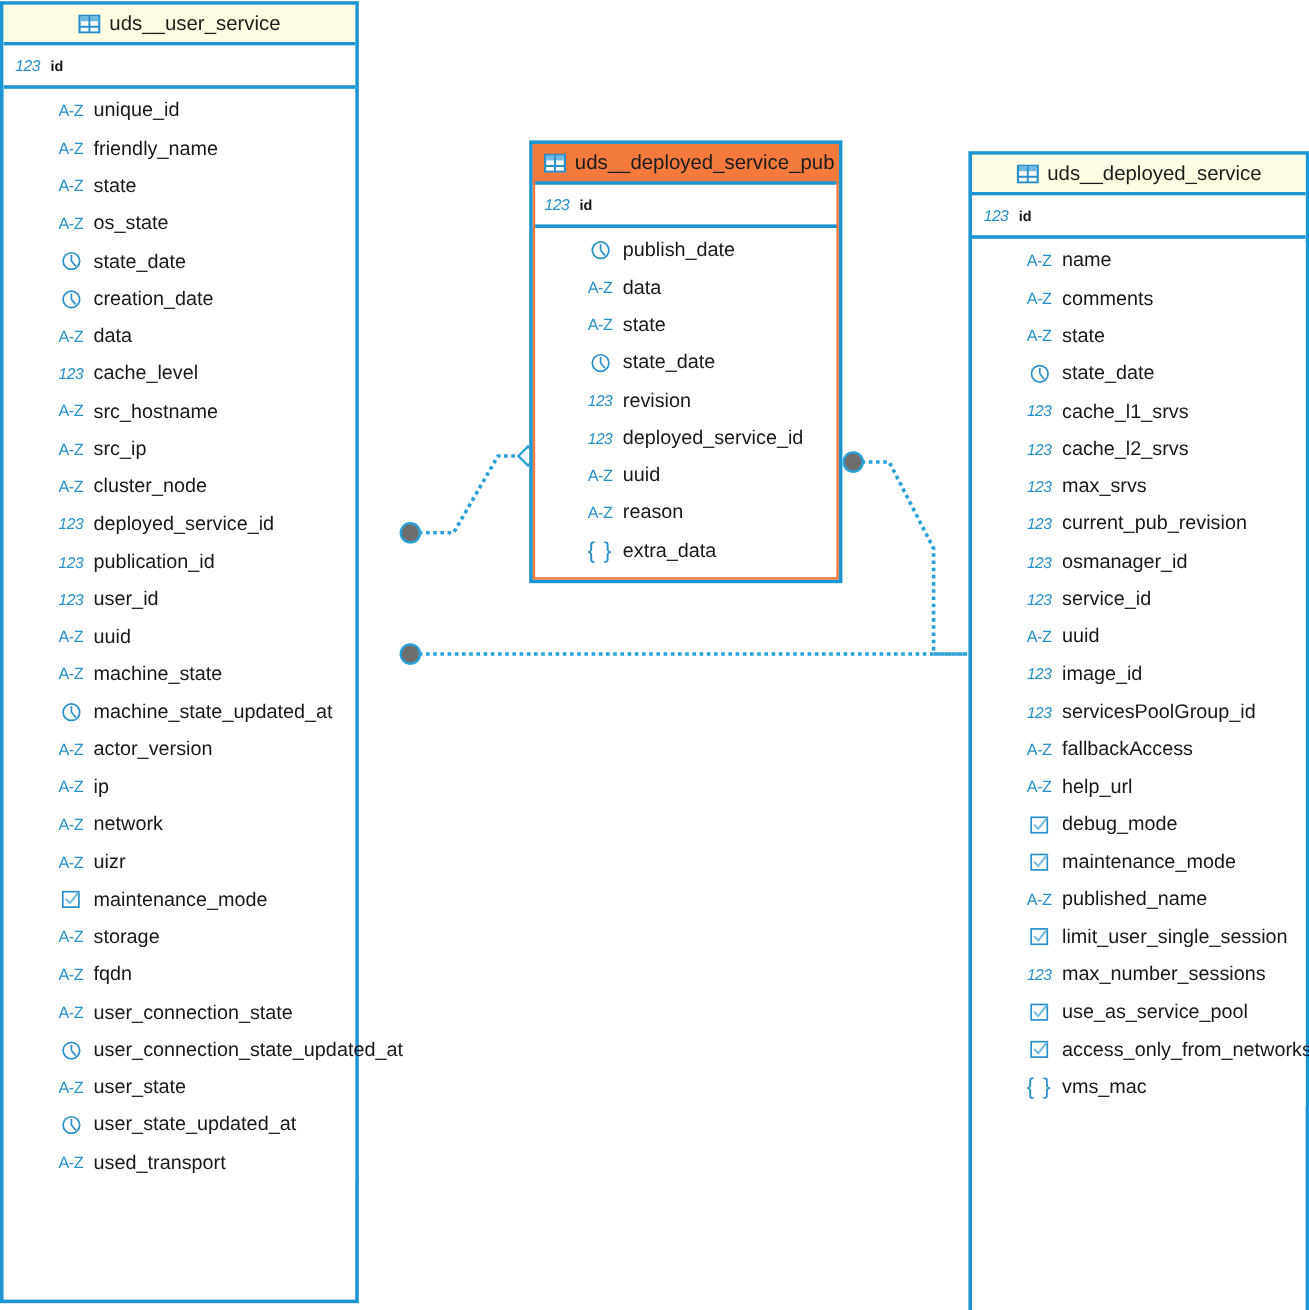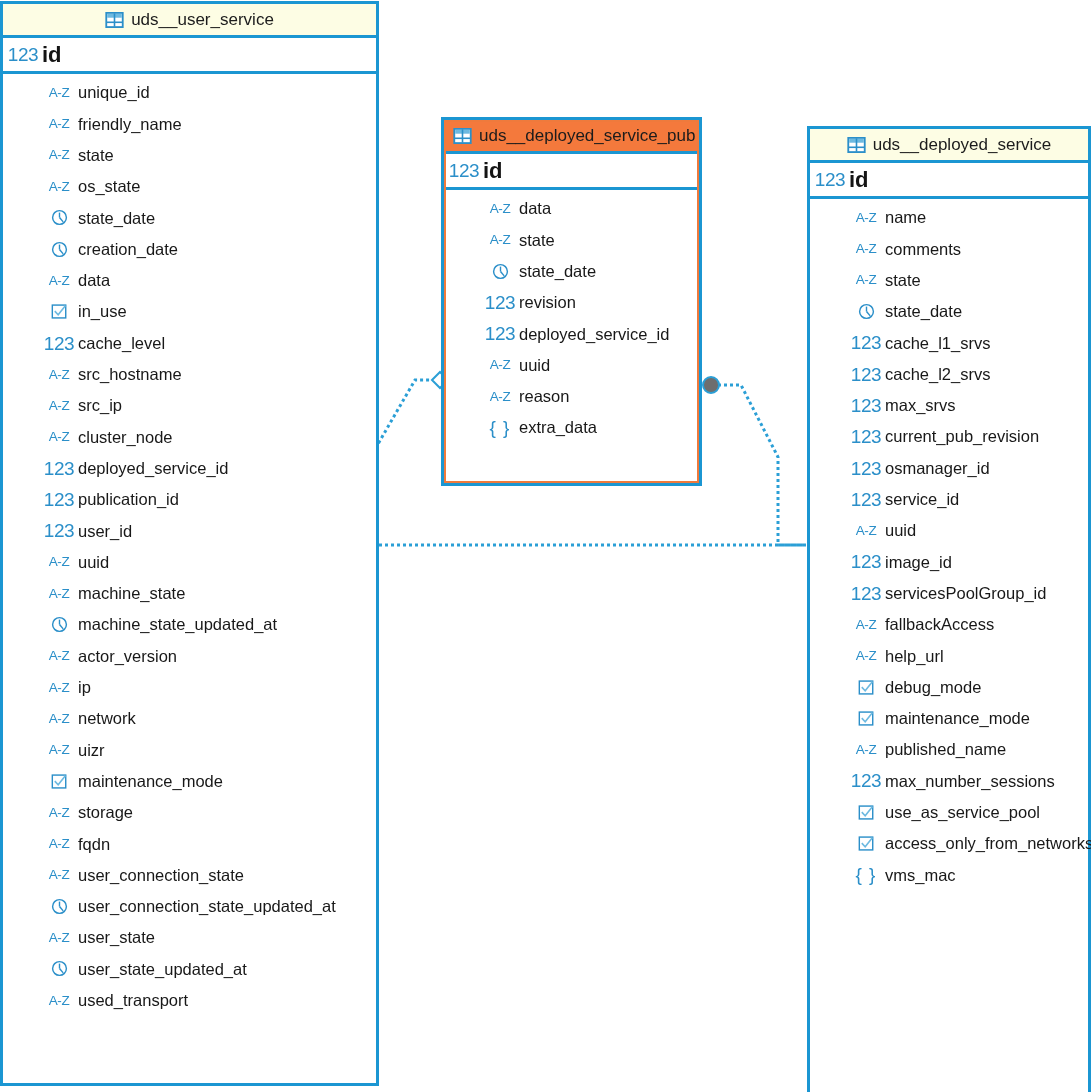--- a/index.html
+++ b/index.html
@@ -63,21 +63,21 @@
     box-sizing: border-box;
     height: 36px;
     display: flex;
     align-items: center;
     gap: 8px;
     padding-left: 9px;
     border-bottom: 3px solid #1b96d2;
     background: #ffffff;
   }
   .pk-row .col-name {
-    font-size: 22px;
+    font-size: 12px;
     font-weight: bold;
     color: #141414;
   }
 
   
   .fields {
     padding-top: 3px;
     margin-left: 36px;
   }
   .field-row {
@@ -103,21 +103,21 @@
     height: 20px;
     display: flex;
     align-items: center;
     justify-content: center;
     color: #2b8fc9;
     font-size: 13.5px;
     font-family: "Liberation Sans", sans-serif;
     line-height: 1;
     letter-spacing: -0.4px;
   }
-  .dt-icon.num { font-size: 19px; }
+  .dt-icon.num { font-size: 13px; font-style: italic; }
   .dt-icon.str { font-size: 13.5px; }
   .dt-icon.json {
     font-size: 19px;
     letter-spacing: 1px;
     color: #2b8fc9;
   }
   .dt-icon svg { display: block; }
 
   
   .hdr-icon { flex: 0 0 auto; width: 19px; height: 16px; }
@@ -149,21 +149,21 @@
     <circle cx="711" cy="385" r="8" fill="#6e6e6e" stroke="#2b9fd6" stroke-width="2"></circle>
   </g>
 
   <g>
     <path d="M343,545 L806,545" fill="none" stroke="#2b9fd6" stroke-width="3" stroke-dasharray="3 3"></path>
     <circle cx="342" cy="545" r="8" fill="#6e6e6e" stroke="#2b9fd6" stroke-width="2"></circle>
   </g>
 </svg>
 
 <div id="tables-host">
-    <div class="er-table" style="left: 0px; top: 1px; width: 379px; height: 1085px;">
+    <div class="er-table" style="left: 0px; top: 1px; width: 299px; height: 1085px;">
       <div class="tbl-header">
         <span class="hdr-icon"><svg viewBox="0 0 16 14" width="19" height="16">
             <rect x="0.8" y="0.8" width="14.4" height="12.4" fill="#ffffff" stroke="#2b8fc9" stroke-width="1.6"></rect>
             <rect x="1.6" y="1.6" width="12.8" height="3.4" fill="#6db9e0"></rect>
             <line x1="8" y1="1.2" x2="8" y2="12.8" stroke="#2b8fc9" stroke-width="1.4"></line>
             <line x1="1.2" y1="9" x2="14.8" y2="9" stroke="#2b8fc9" stroke-width="1.4"></line>
           </svg></span>
         <span class="tbl-title">uds__user_service</span>
       </div>
       <div class="pk-row">
@@ -203,29 +203,20 @@
               <circle cx="9" cy="9" r="7.3" fill="none" stroke="#2b8fc9" stroke-width="1.5"></circle>
               <line x1="9" y1="9" x2="9" y2="3.8" stroke="#2b8fc9" stroke-width="1.5"></line>
               <line x1="9" y1="9" x2="12.9" y2="13.6" stroke="#2b8fc9" stroke-width="1.5"></line>
             </svg>
           </span>
           <span class="col-name">creation_date</span>
         </div>
         <div class="field-row">
           <span class="dt-icon str">A-Z</span>
           <span class="col-name">data</span>
-        </div>
-        <div class="field-row">
-          <span class="dt-icon">
-            <svg viewBox="0 0 18 18" width="17" height="17">
-              <rect x="1.4" y="2.2" width="14.2" height="13.6" fill="none" stroke="#2b8fc9" stroke-width="1.5"></rect>
-              <polyline points="4,8.6 7.6,12.4 15.4,2.6" fill="none" stroke="#6db9e0" stroke-width="1.7"></polyline>
-            </svg>
-          </span>
-          <span class="col-name">in_use</span>
         </div>
         <div class="field-row">
           <span class="dt-icon num">123</span>
           <span class="col-name">cache_level</span>
         </div>
         <div class="field-row">
           <span class="dt-icon str">A-Z</span>
           <span class="col-name">src_hostname</span>
         </div>
         <div class="field-row">
@@ -343,20 +334,30 @@
             <line x1="1.2" y1="9" x2="14.8" y2="9" stroke="#2b8fc9" stroke-width="1.4"></line>
           </svg></span>
         <span class="tbl-title">uds__deployed_service_pub</span>
       </div>
       <div class="pk-row">
         <span class="dt-icon num">123</span>
         <span class="col-name">id</span>
       </div>
       <div class="fields">
         <div class="field-row">
+          <span class="dt-icon">
+            <svg viewBox="0 0 18 18" width="17" height="17">
+              <circle cx="9" cy="9" r="7.3" fill="none" stroke="#2b8fc9" stroke-width="1.5"></circle>
+              <line x1="9" y1="9" x2="9" y2="3.8" stroke="#2b8fc9" stroke-width="1.5"></line>
+              <line x1="9" y1="9" x2="12.9" y2="13.6" stroke="#2b8fc9" stroke-width="1.5"></line>
+            </svg>
+          </span>
+          <span class="col-name">publish_date</span>
+        </div>
+        <div class="field-row">
           <span class="dt-icon str">A-Z</span>
           <span class="col-name">data</span>
         </div>
         <div class="field-row">
           <span class="dt-icon str">A-Z</span>
           <span class="col-name">state</span>
         </div>
         <div class="field-row">
           <span class="dt-icon">
             <svg viewBox="0 0 18 18" width="17" height="17">
@@ -486,39 +487,48 @@
               <polyline points="4,8.6 7.6,12.4 15.4,2.6" fill="none" stroke="#6db9e0" stroke-width="1.7"></polyline>
             </svg>
           </span>
           <span class="col-name">maintenance_mode</span>
         </div>
         <div class="field-row">
           <span class="dt-icon str">A-Z</span>
           <span class="col-name">published_name</span>
         </div>
         <div class="field-row">
-          <span class="dt-icon num">123</span>
-          <span class="col-name">max_number_sessions</span>
-        </div>
-        <div class="field-row">
           <span class="dt-icon">
             <svg viewBox="0 0 18 18" width="17" height="17">
               <rect x="1.4" y="2.2" width="14.2" height="13.6" fill="none" stroke="#2b8fc9" stroke-width="1.5"></rect>
               <polyline points="4,8.6 7.6,12.4 15.4,2.6" fill="none" stroke="#6db9e0" stroke-width="1.7"></polyline>
             </svg>
           </span>
-          <span class="col-name">use_as_service_pool</span>
+          <span class="col-name">limit_user_single_session</span>
+        </div>
+        <div class="field-row">
+          <span class="dt-icon num">123</span>
+          <span class="col-name">max_number_sessions</span>
         </div>
         <div class="field-row">
           <span class="dt-icon">
             <svg viewBox="0 0 18 18" width="17" height="17">
               <rect x="1.4" y="2.2" width="14.2" height="13.6" fill="none" stroke="#2b8fc9" stroke-width="1.5"></rect>
               <polyline points="4,8.6 7.6,12.4 15.4,2.6" fill="none" stroke="#6db9e0" stroke-width="1.7"></polyline>
             </svg>
           </span>
+          <span class="col-name">use_as_service_pool</span>
+        </div>
+        <div class="field-row">
+          <span class="dt-icon">
+            <svg viewBox="0 0 18 18" width="17" height="17">
+              <rect x="1.4" y="2.2" width="14.2" height="13.6" fill="none" stroke="#2b8fc9" stroke-width="1.5"></rect>
+              <polyline points="4,8.6 7.6,12.4 15.4,2.6" fill="none" stroke="#6db9e0" stroke-width="1.7"></polyline>
+            </svg>
+          </span>
           <span class="col-name">access_only_from_networks</span>
         </div>
         <div class="field-row">
           <span class="dt-icon json">{ }</span>
           <span class="col-name">vms_mac</span>
         </div>
       </div>
     </div>
   </div>
 

